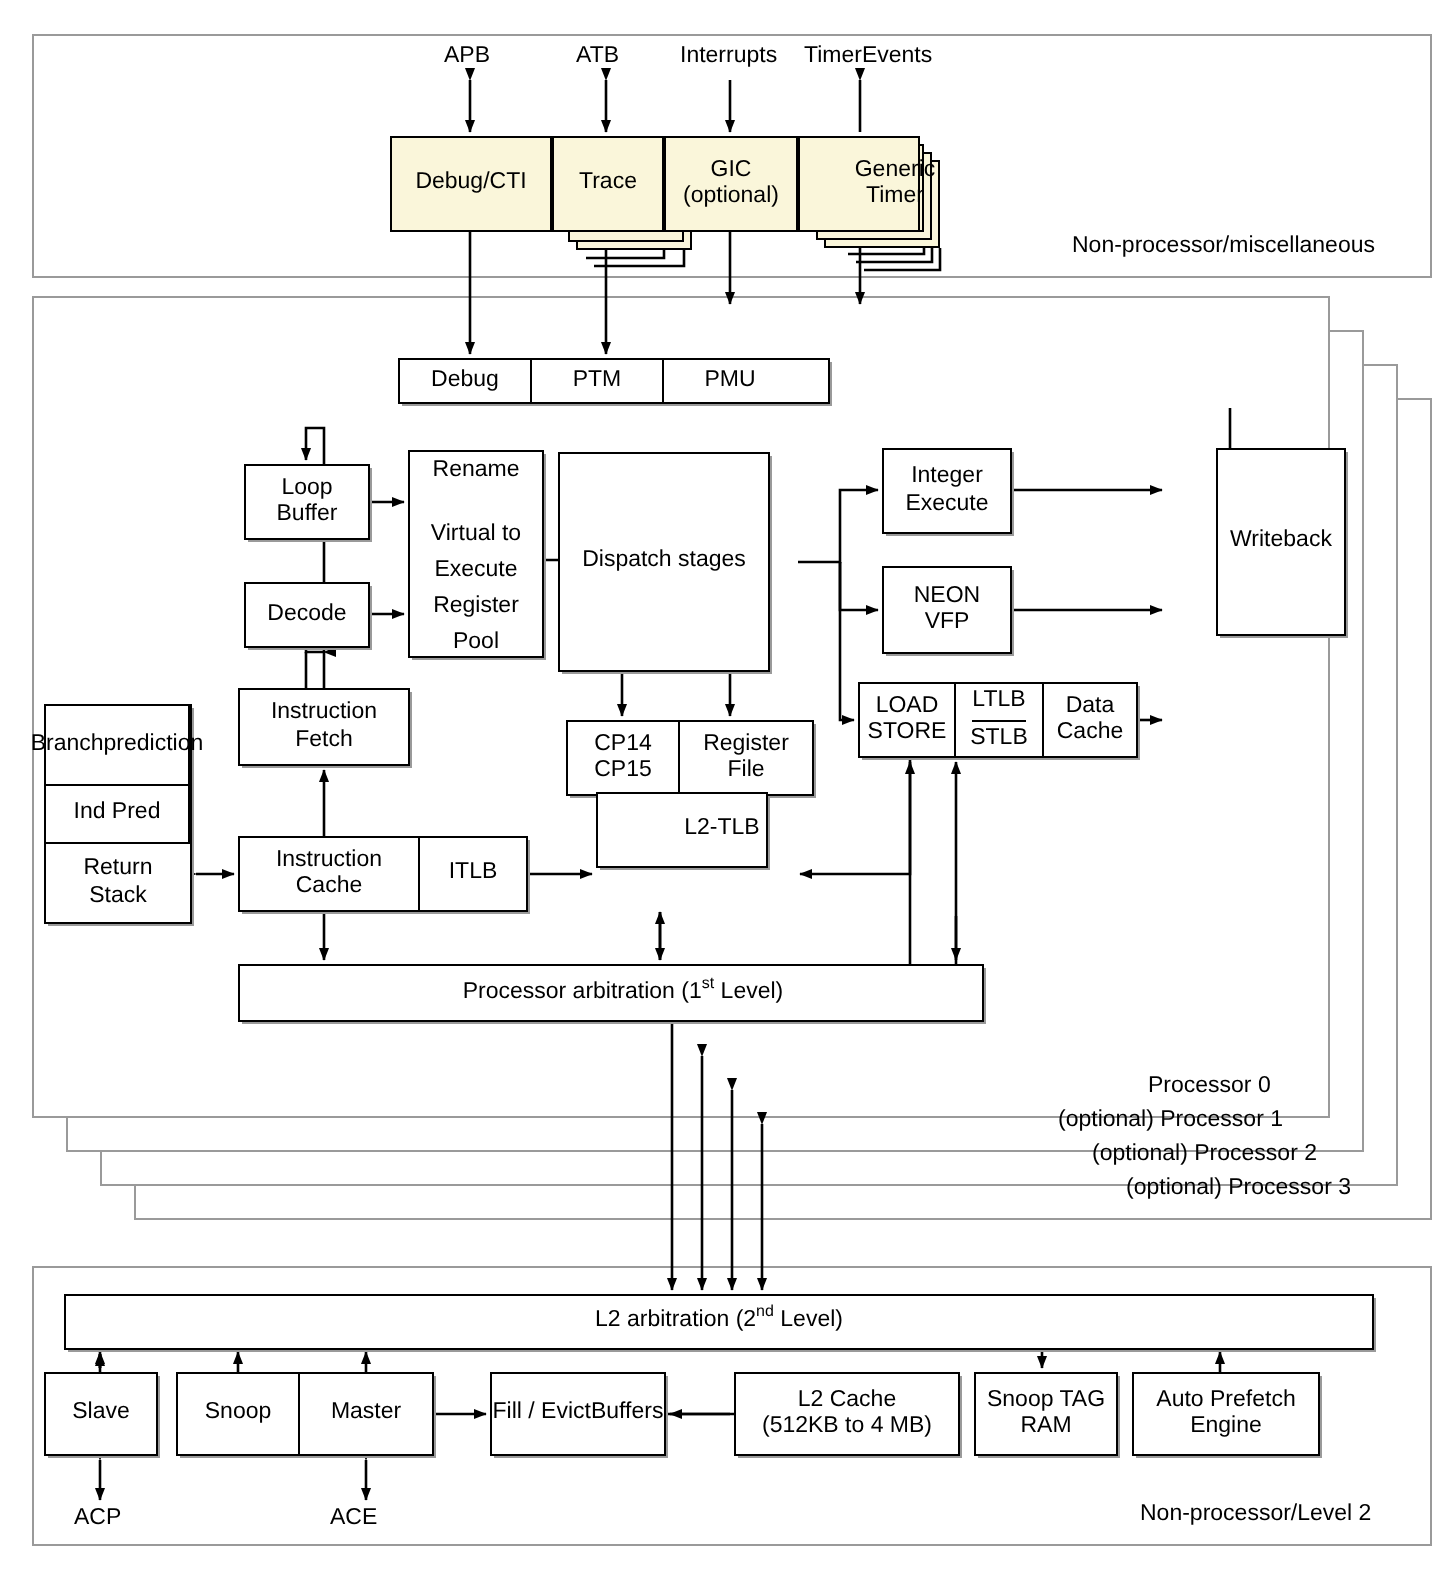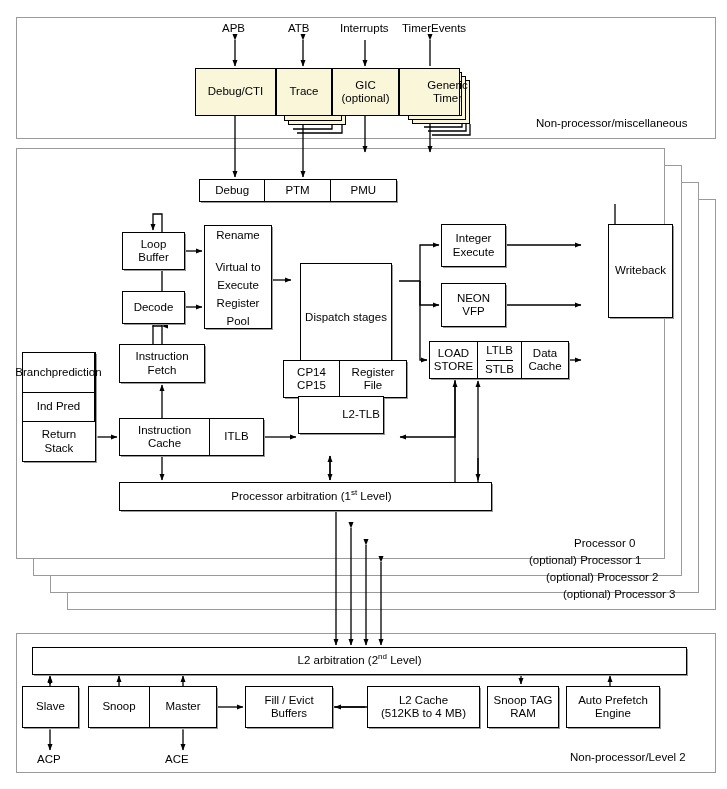--- a/index.html
+++ b/index.html
@@ -96,21 +96,21 @@
   </div>
   <div class="box yel nosh" style="left:332px;top:68px;width:67px;height:48px;flex-direction:column;">
     <span>GIC</span>
     <span>(optional)</span>
   </div>
   <div class="box yel nosh" style="left:399px;top:68px;width:61px;height:48px;flex-direction:column;padding-left:36px;">
     <span>Generic</span>
     <span>Timer</span>
   </div>
 
-  <div class="cellrow" style="left:199px;top:179px;width:198px;height:23px;">
+  <div class="cellrow" style="left:199px;top:179px;width:216px;height:23px;">
     <div style="width:66px;">
       <span>Debug</span>
     </div>
     <div style="width:66px;">
       <span>PTM</span>
     </div>
     <div style="width:66px;">
       <span>PMU</span>
     </div>
   </div>
@@ -126,21 +126,21 @@
 
   <div class="box" style="left:204px;top:225px;width:68px;height:104px;flex-direction:column;justify-content:space-between;padding-top:3px;">
     <span>Rename</span>
     <span style="height:9px;"></span>
     <span>Virtual to</span>
     <span>Execute</span>
     <span>Register</span>
     <span>Pool</span>
   </div>
 
-  <div class="box" style="left:300px;top:226px;width:92px;height:110px;margin-top:37px;">
+  <div class="box" style="left:279px;top:226px;width:106px;height:110px;">
     <span>Dispatch stages</span>
   </div>
 
   <div class="box" style="left:441px;top:224px;width:65px;height:43px;flex-direction:column;">
     <span>Integer</span>
     <span>Execute</span>
   </div>
 
   <div class="box" style="left:441px;top:283px;width:65px;height:44px;flex-direction:column;">
     <span>NEON</span>
@@ -232,21 +232,21 @@
 
   <div class="cellrow" style="left:88px;top:686px;width:129px;height:42px;">
     <div style="width:62px;">
       <span>Snoop</span>
     </div>
     <div style="width:67px;">
       <span>Master</span>
     </div>
   </div>
 
-  <div class="box" style="left:245px;top:686px;width:88px;height:42px;flex-direction:column;">
+  <div class="box" style="left:245px;top:686px;width:88px;height:42px;flex-direction:row;">
     <span>Fill / Evict</span>
     <span>Buffers</span>
   </div>
 
   <div class="box" style="left:367px;top:686px;width:113px;height:42px;flex-direction:column;">
     <span>L2 Cache</span>
     <span>(512KB to 4 MB)</span>
   </div>
 
   <div class="box" style="left:487px;top:686px;width:72px;height:42px;flex-direction:column;">

